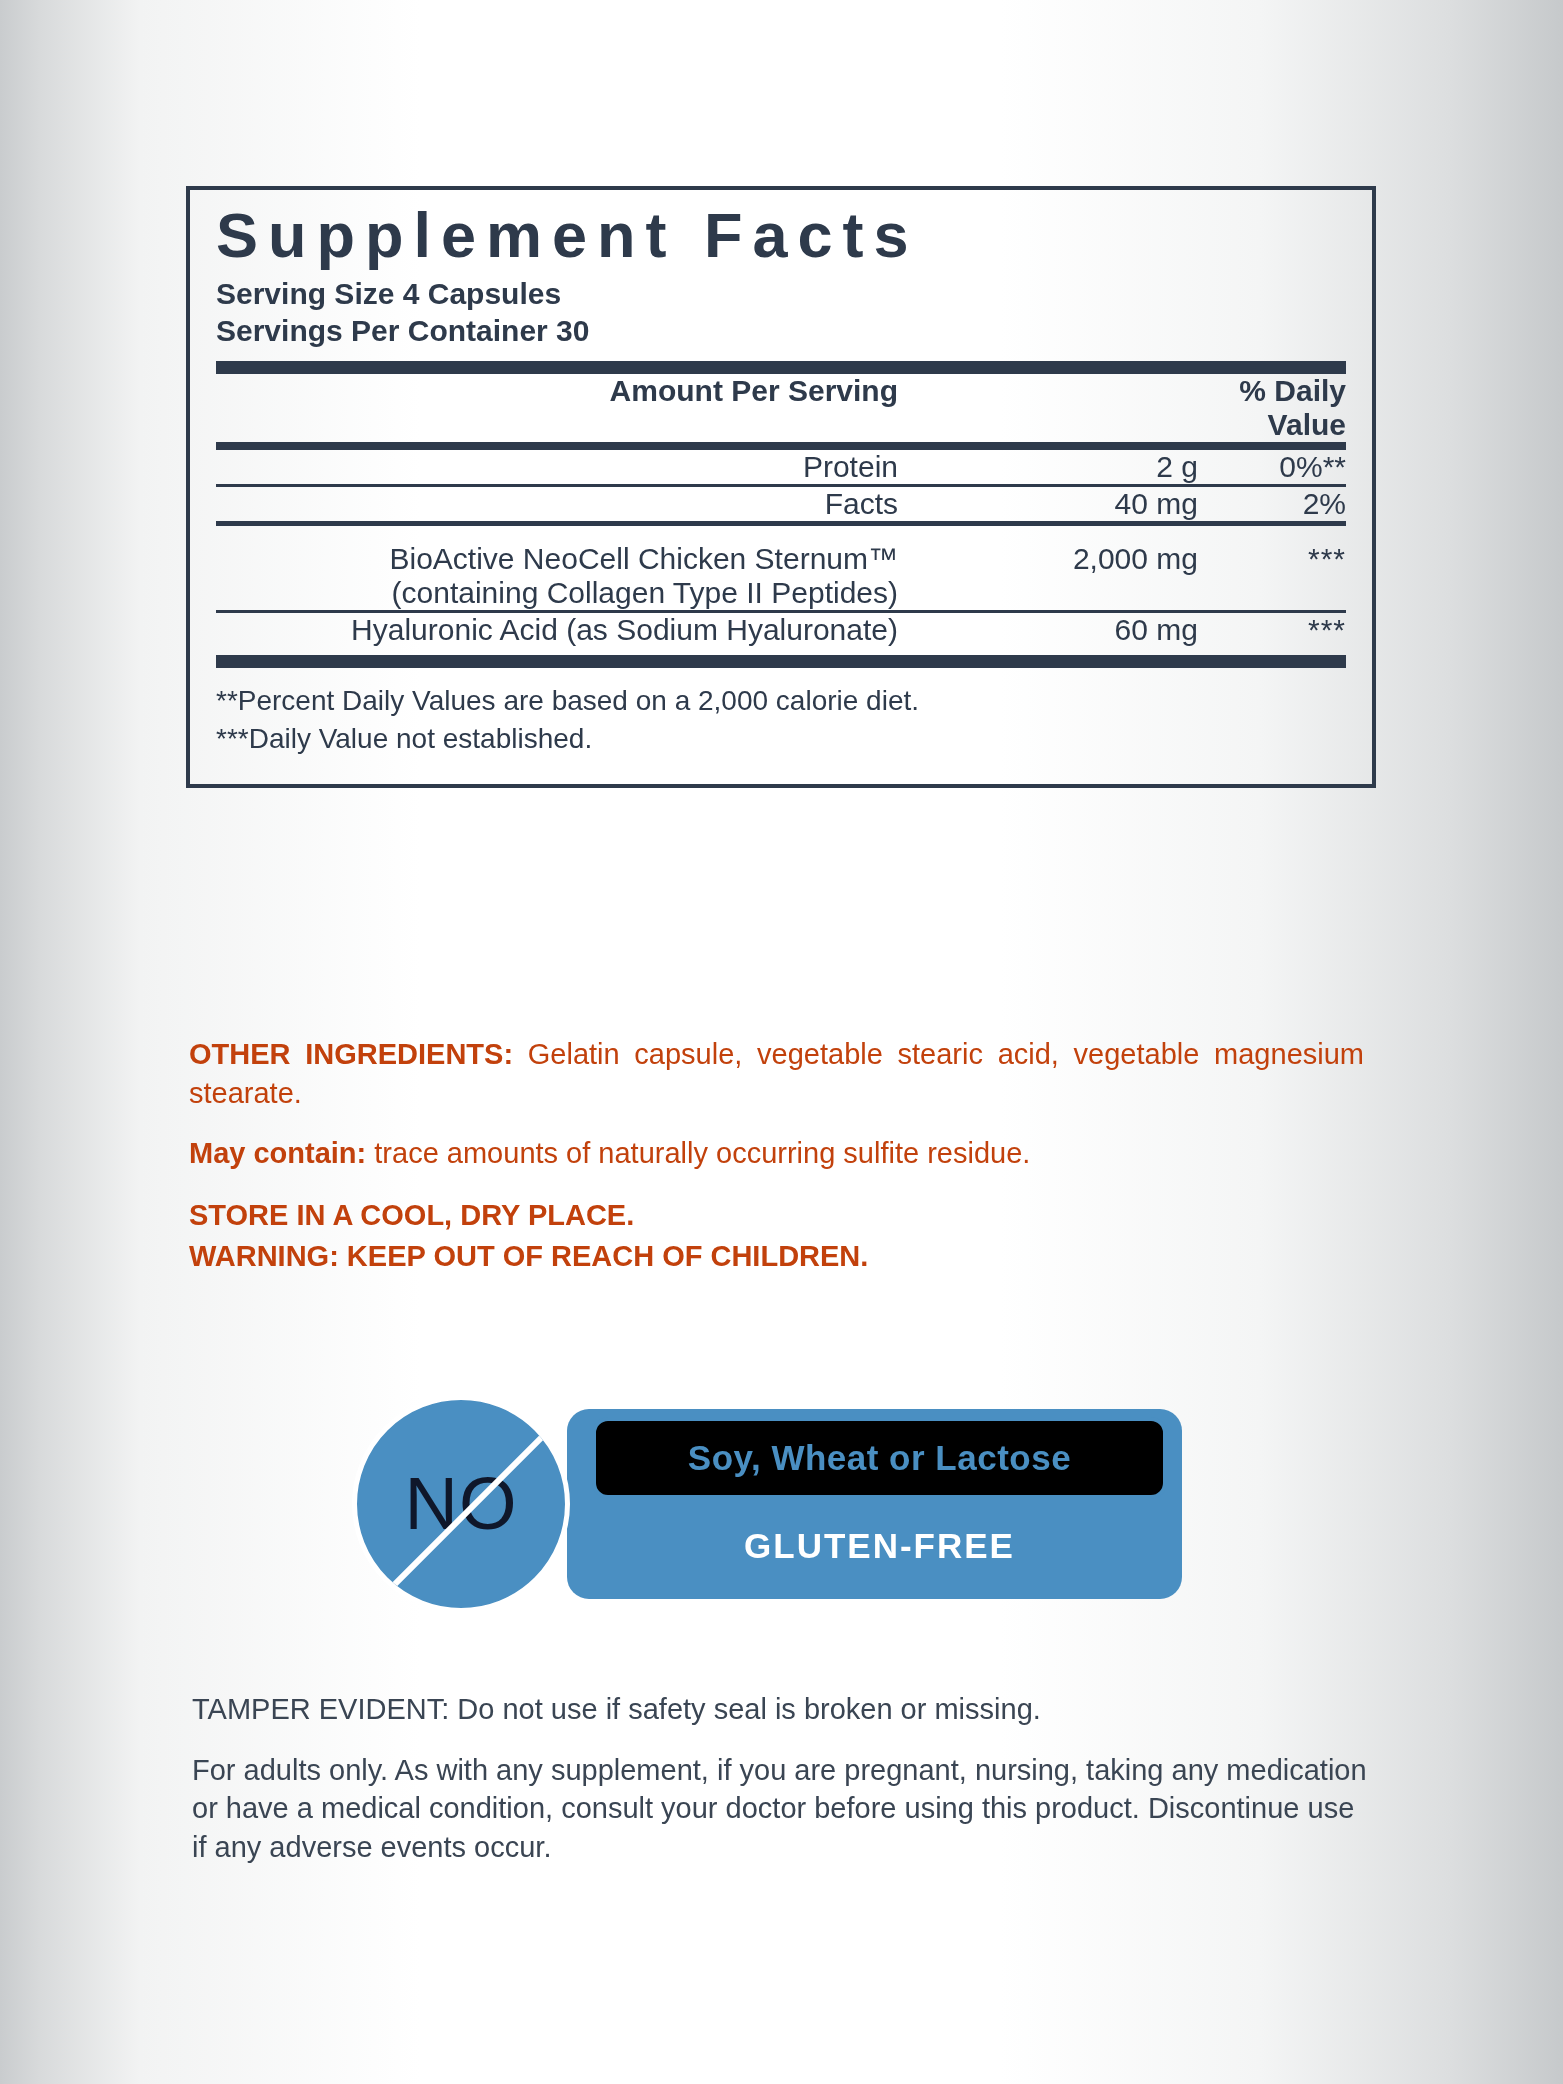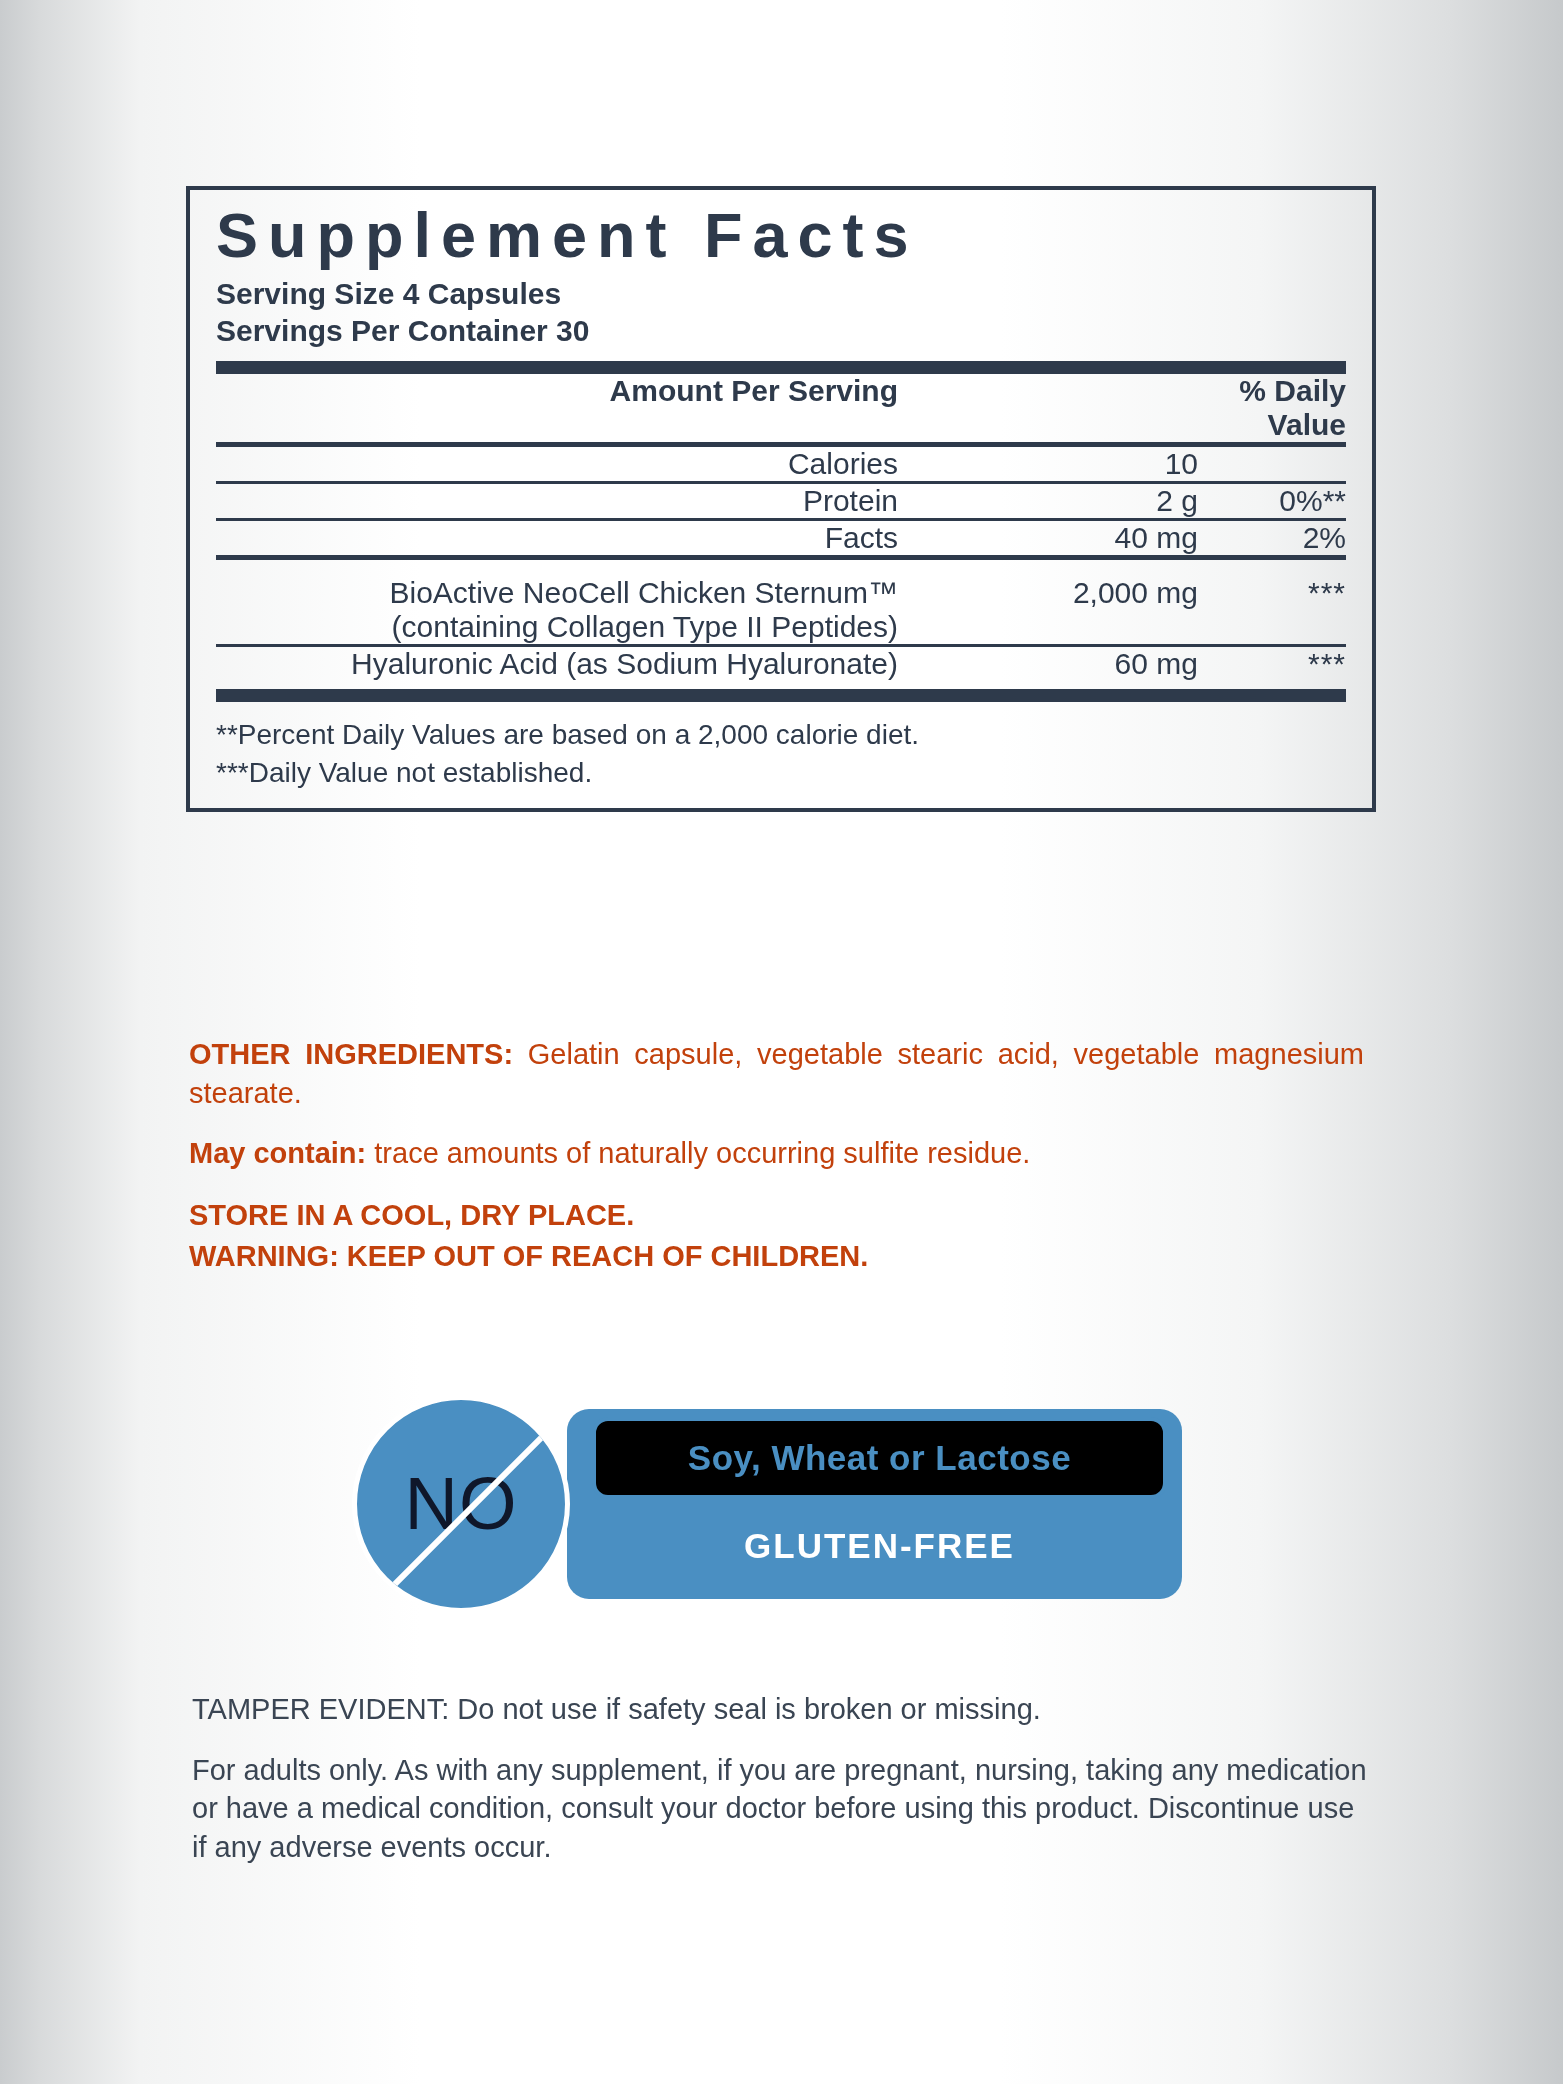--- a/index.html
+++ b/index.html
@@ -25,21 +25,21 @@
 
   
   .sf-panel {
     position: absolute;
     left: 186px;
     top: 186px;
     width: 1190px;
     box-sizing: border-box;
     border: 4px solid #2e3a4b;
     background: transparent;
-    padding: 12px 26px 16px 26px;
+    padding: 12px 26px 26px 26px;
   }
   .sf-title {
     font-size: 63px;
     font-weight: bold;
     letter-spacing: 10px;
     line-height: 1.05;
     color: #2e3a4b;
     white-space: nowrap;
   }
   .sf-serving {
@@ -241,25 +241,20 @@
         <td class="col-name">Amount Per Serving</td>
         <td class="col-amt"></td>
         <td class="col-dv">% Daily Value</td>
       </tr>
       <tr>
         <td class="sep-cell" colspan="3">
               <div class="sep-line-thick"></div>
             </td>
       </tr>
 
-      <tr class="nutrient-row">
-        <td class="col-name">Calories</td>
-        <td class="col-amt">10</td>
-        <td class="col-dv"></td>
-      </tr>
       <tr>
         <td class="sep-cell" colspan="3">
               <div class="sep-line"></div>
             </td>
       </tr>
 
       <tr class="nutrient-row">
         <td class="col-name">Protein</td>
         <td class="col-amt">2 g</td>
         <td class="col-dv">0%**</td>

